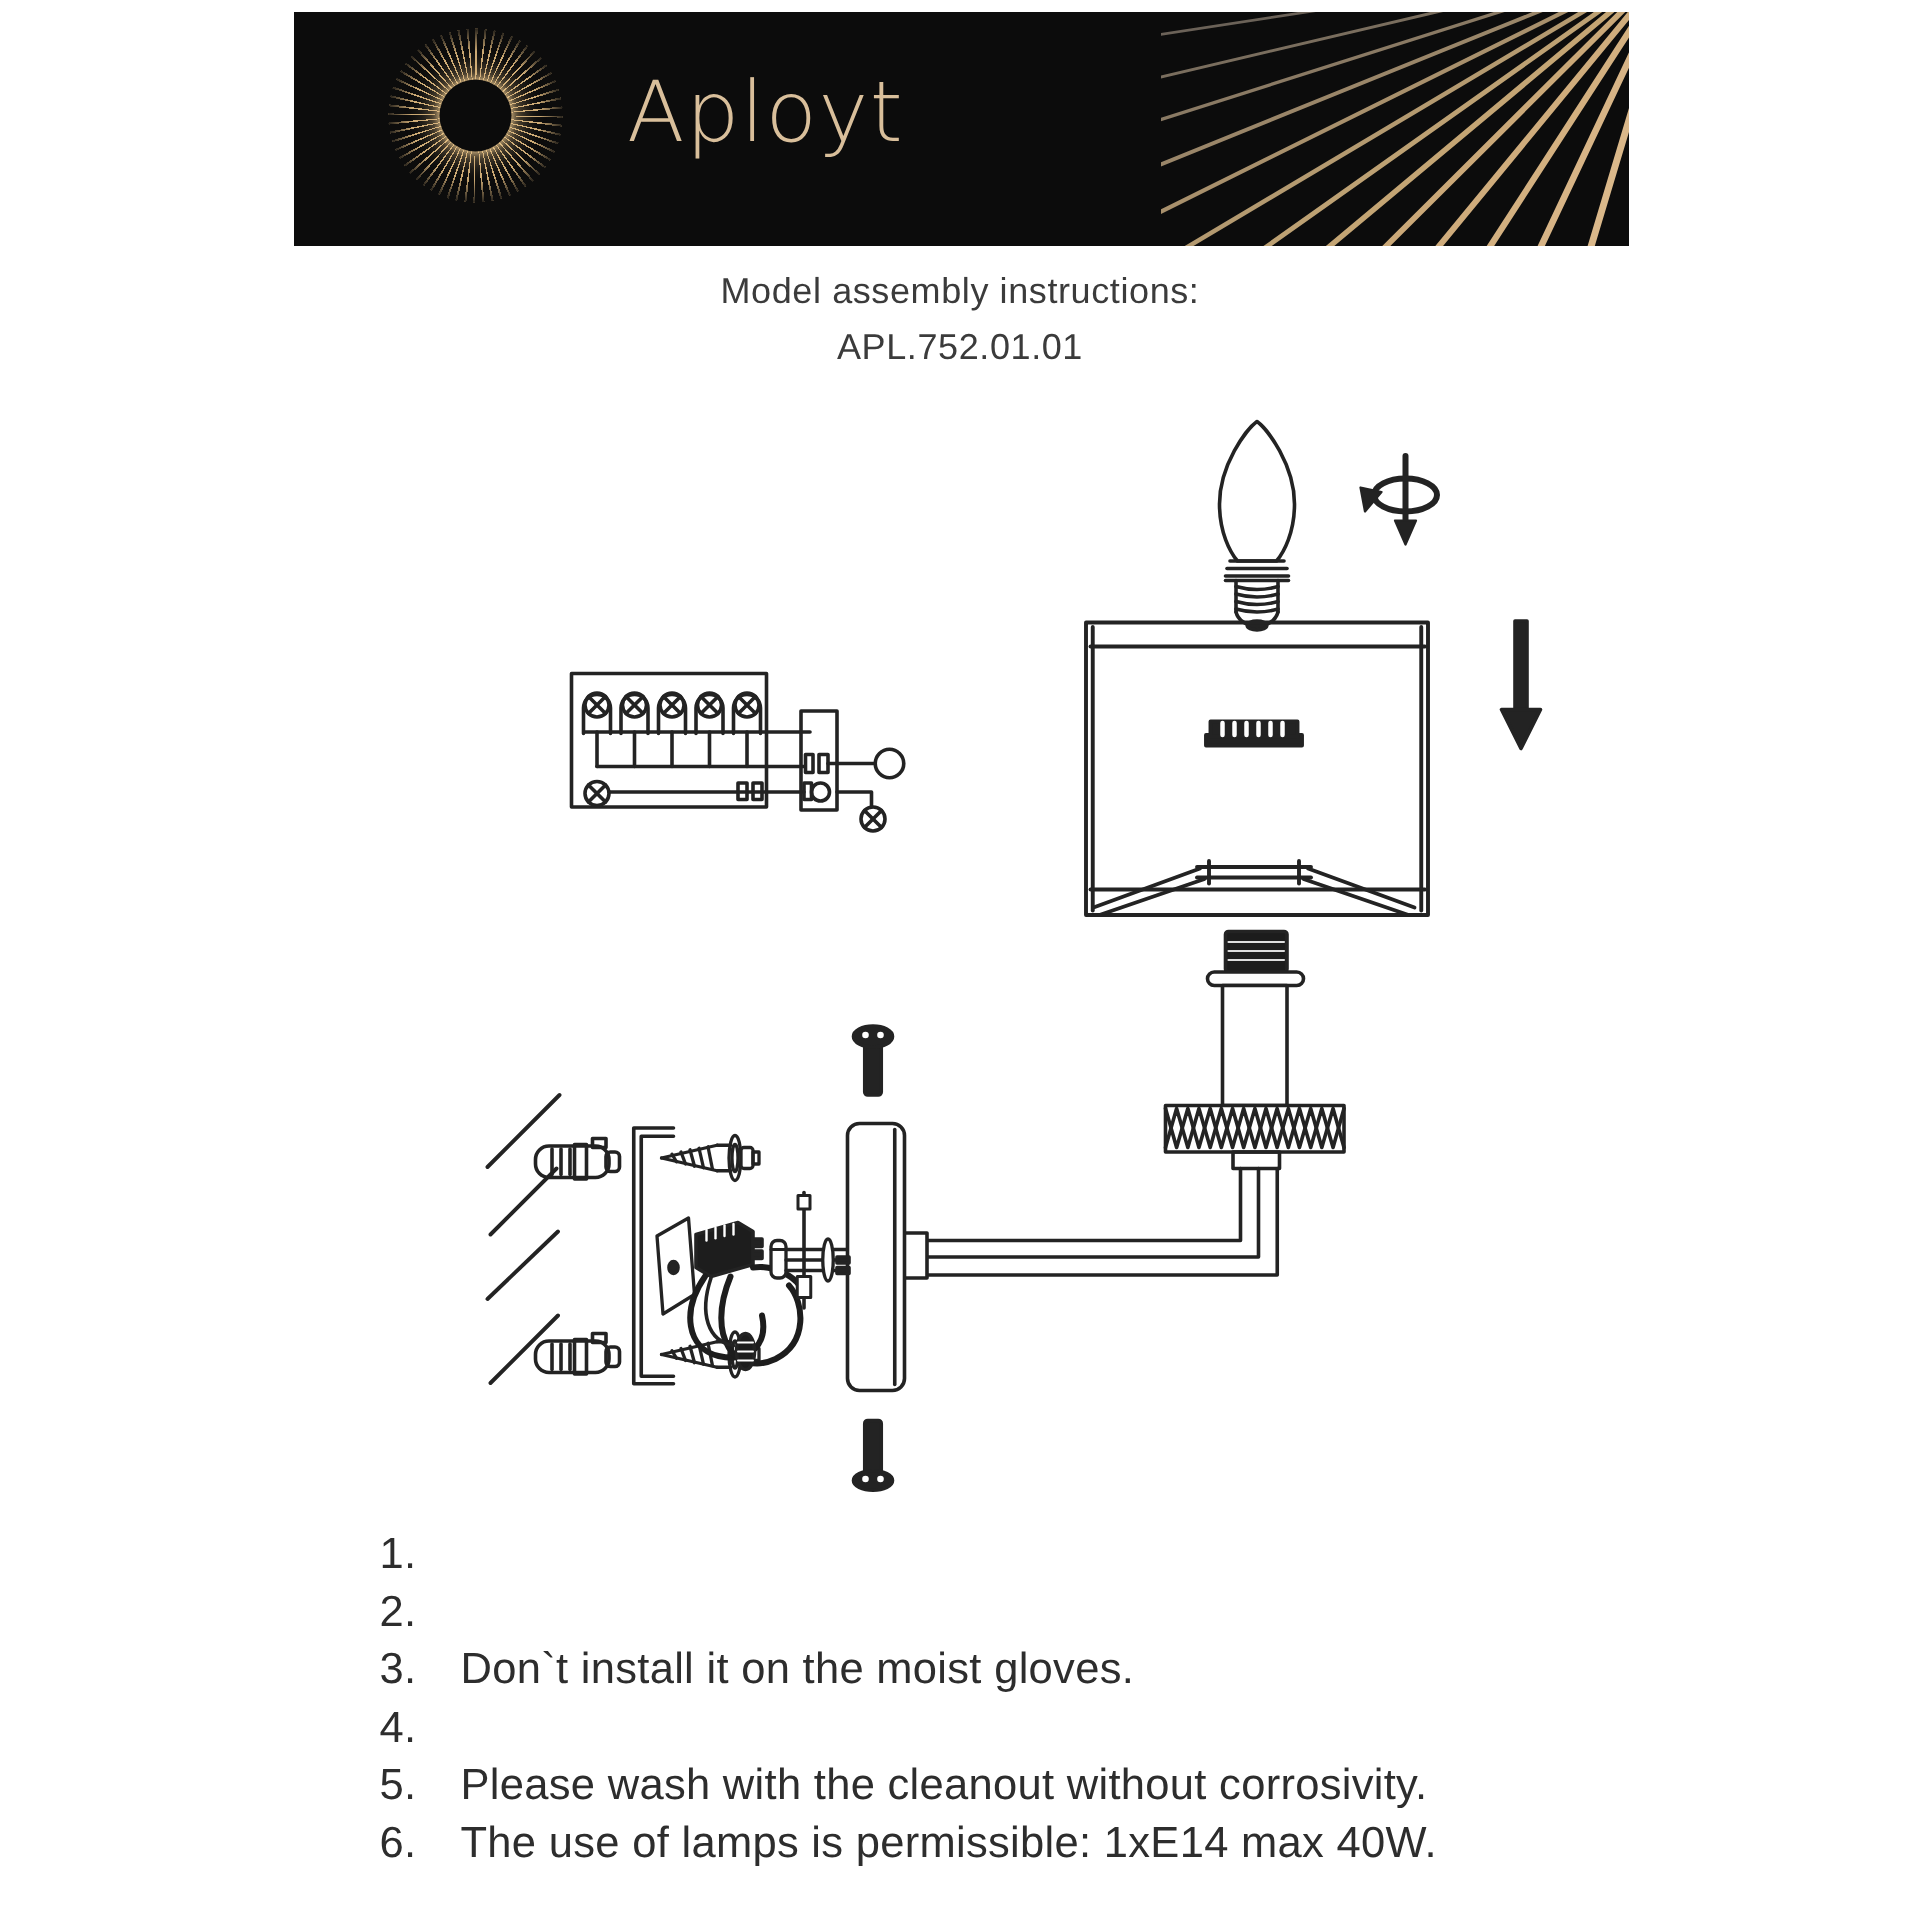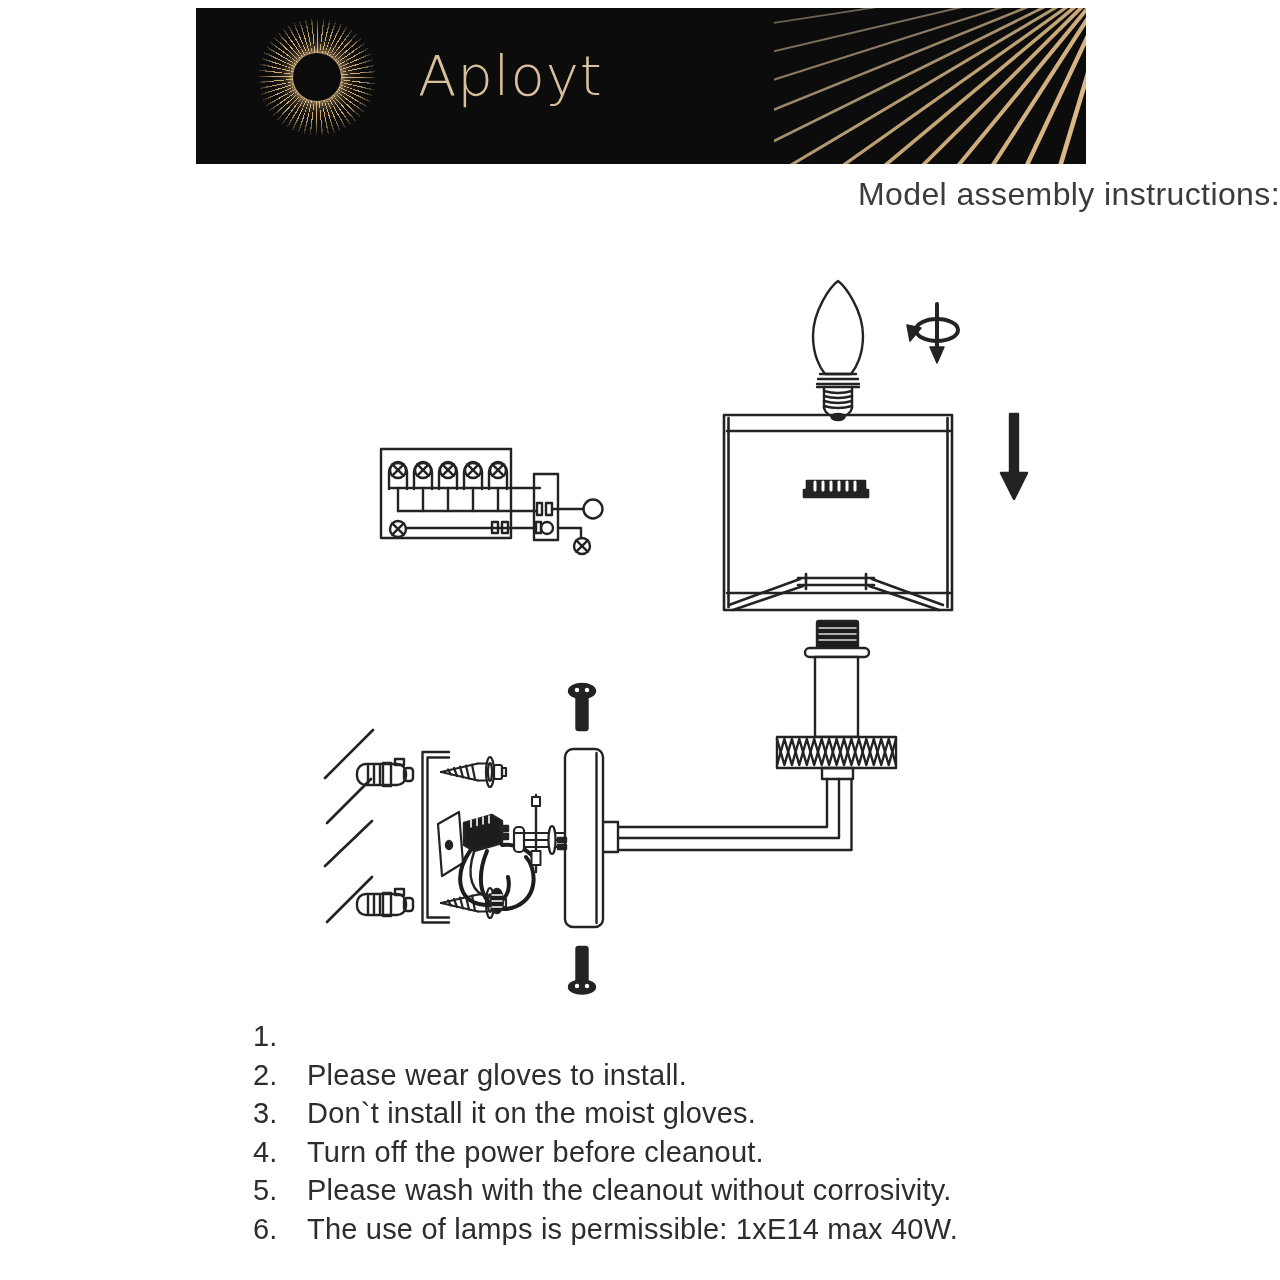--- a/index.html
+++ b/index.html
@@ -14,22 +14,22 @@
     background:repeating-conic-gradient(from 0deg, rgba(214,178,122,.95) 0deg 1.4deg, rgba(0,0,0,0) 1.4deg 6deg); }
   .logo .fade { position:absolute; inset:0; border-radius:50%;
     background:radial-gradient(circle, rgba(12,12,12,0) 52%, #0c0c0c 74%); }
   .logo .core { position:absolute; inset:29%; border-radius:50%; background:#0b0b0b;
     box-shadow:0 0 16px 5px rgba(233,196,138,.6), 0 0 4px 1px rgba(245,210,150,.8); }
   .brand { position:absolute; left:222px; top:40px; font-family:"DejaVu Sans", sans-serif;
     font-weight:300; font-size:56px; line-height:1; letter-spacing:1px; color:#d9bf9b; }
   .corner-rays { position:absolute; right:0; top:0; }
 
   
-  .title-block { position:absolute; left:0; top:176px; width:100%; text-align:right;
-    font-size:32px; line-height:37px; color:#3b3b3b; letter-spacing:.4px; }
+  .title-block { position:absolute; left:0; top:176px; width:100%; text-align:center;
+    font-size:24px; line-height:37px; color:#3b3b3b; letter-spacing:.4px; }
 
   
   .diagram { position:absolute; left:0; top:0; width:1280px; height:1280px; }
   .diagram path, .diagram line, .diagram rect, .diagram circle,
   .diagram ellipse, .diagram polyline, .diagram polygon { vector-effect:none; }
 
   
   .instructions { position:absolute; left:253px; top:1017px; list-style:none;
     font-size:29px; line-height:38.6px; color:#2d2d2d; letter-spacing:.2px; }
   .instructions li { display:flex; }
@@ -62,20 +62,21 @@
         <line x1="345" y1="-38" x2="186" y2="208" stroke="#d3b080" stroke-width="4.2"></line>
         <line x1="345" y1="-38" x2="228" y2="210" stroke="#d7b486" stroke-width="4.4"></line>
         <line x1="345" y1="-38" x2="270" y2="212" stroke="#dab88a" stroke-width="4.6"></line>
         <line x1="345" y1="-38" x2="308" y2="213" stroke="#dcba8c" stroke-width="4.8"></line>
       </g>
     </svg>
   </header>
 
   <div class="title-block">
     <div>Model assembly instructions:</div>
+    <div>APL.752.01.01</div>
   </div>
 
   <svg class="diagram" viewBox="0 0 1280 1280">
     <g fill="none" stroke="#232323" stroke-width="2.4" stroke-linecap="round" stroke-linejoin="round">
 
       <g>
         <rect x="381" y="449" width="130" height="89"></rect>
 
         <g>
           <circle cx="398" cy="470" r="8"></circle>
@@ -329,29 +330,27 @@
 
     </g>
   </svg>
 
   <ol class="instructions">
     <li>
       <span class="num">1.</span>
     </li>
     <li>
       <span class="num">2.</span>
-      <span class="txt">Please wear gloves to install.</span>
     </li>
     <li>
       <span class="num">3.</span>
       <span class="txt">Don`t install it on the moist gloves.</span>
     </li>
     <li>
       <span class="num">4.</span>
-      <span class="txt">Turn off the power before cleanout.</span>
     </li>
     <li>
       <span class="num">5.</span>
       <span class="txt">Please wash with the cleanout without corrosivity.</span>
     </li>
     <li>
       <span class="num">6.</span>
       <span class="txt">The use of lamps is permissible: 1xE14 max 40W.</span>
     </li>
   </ol>

